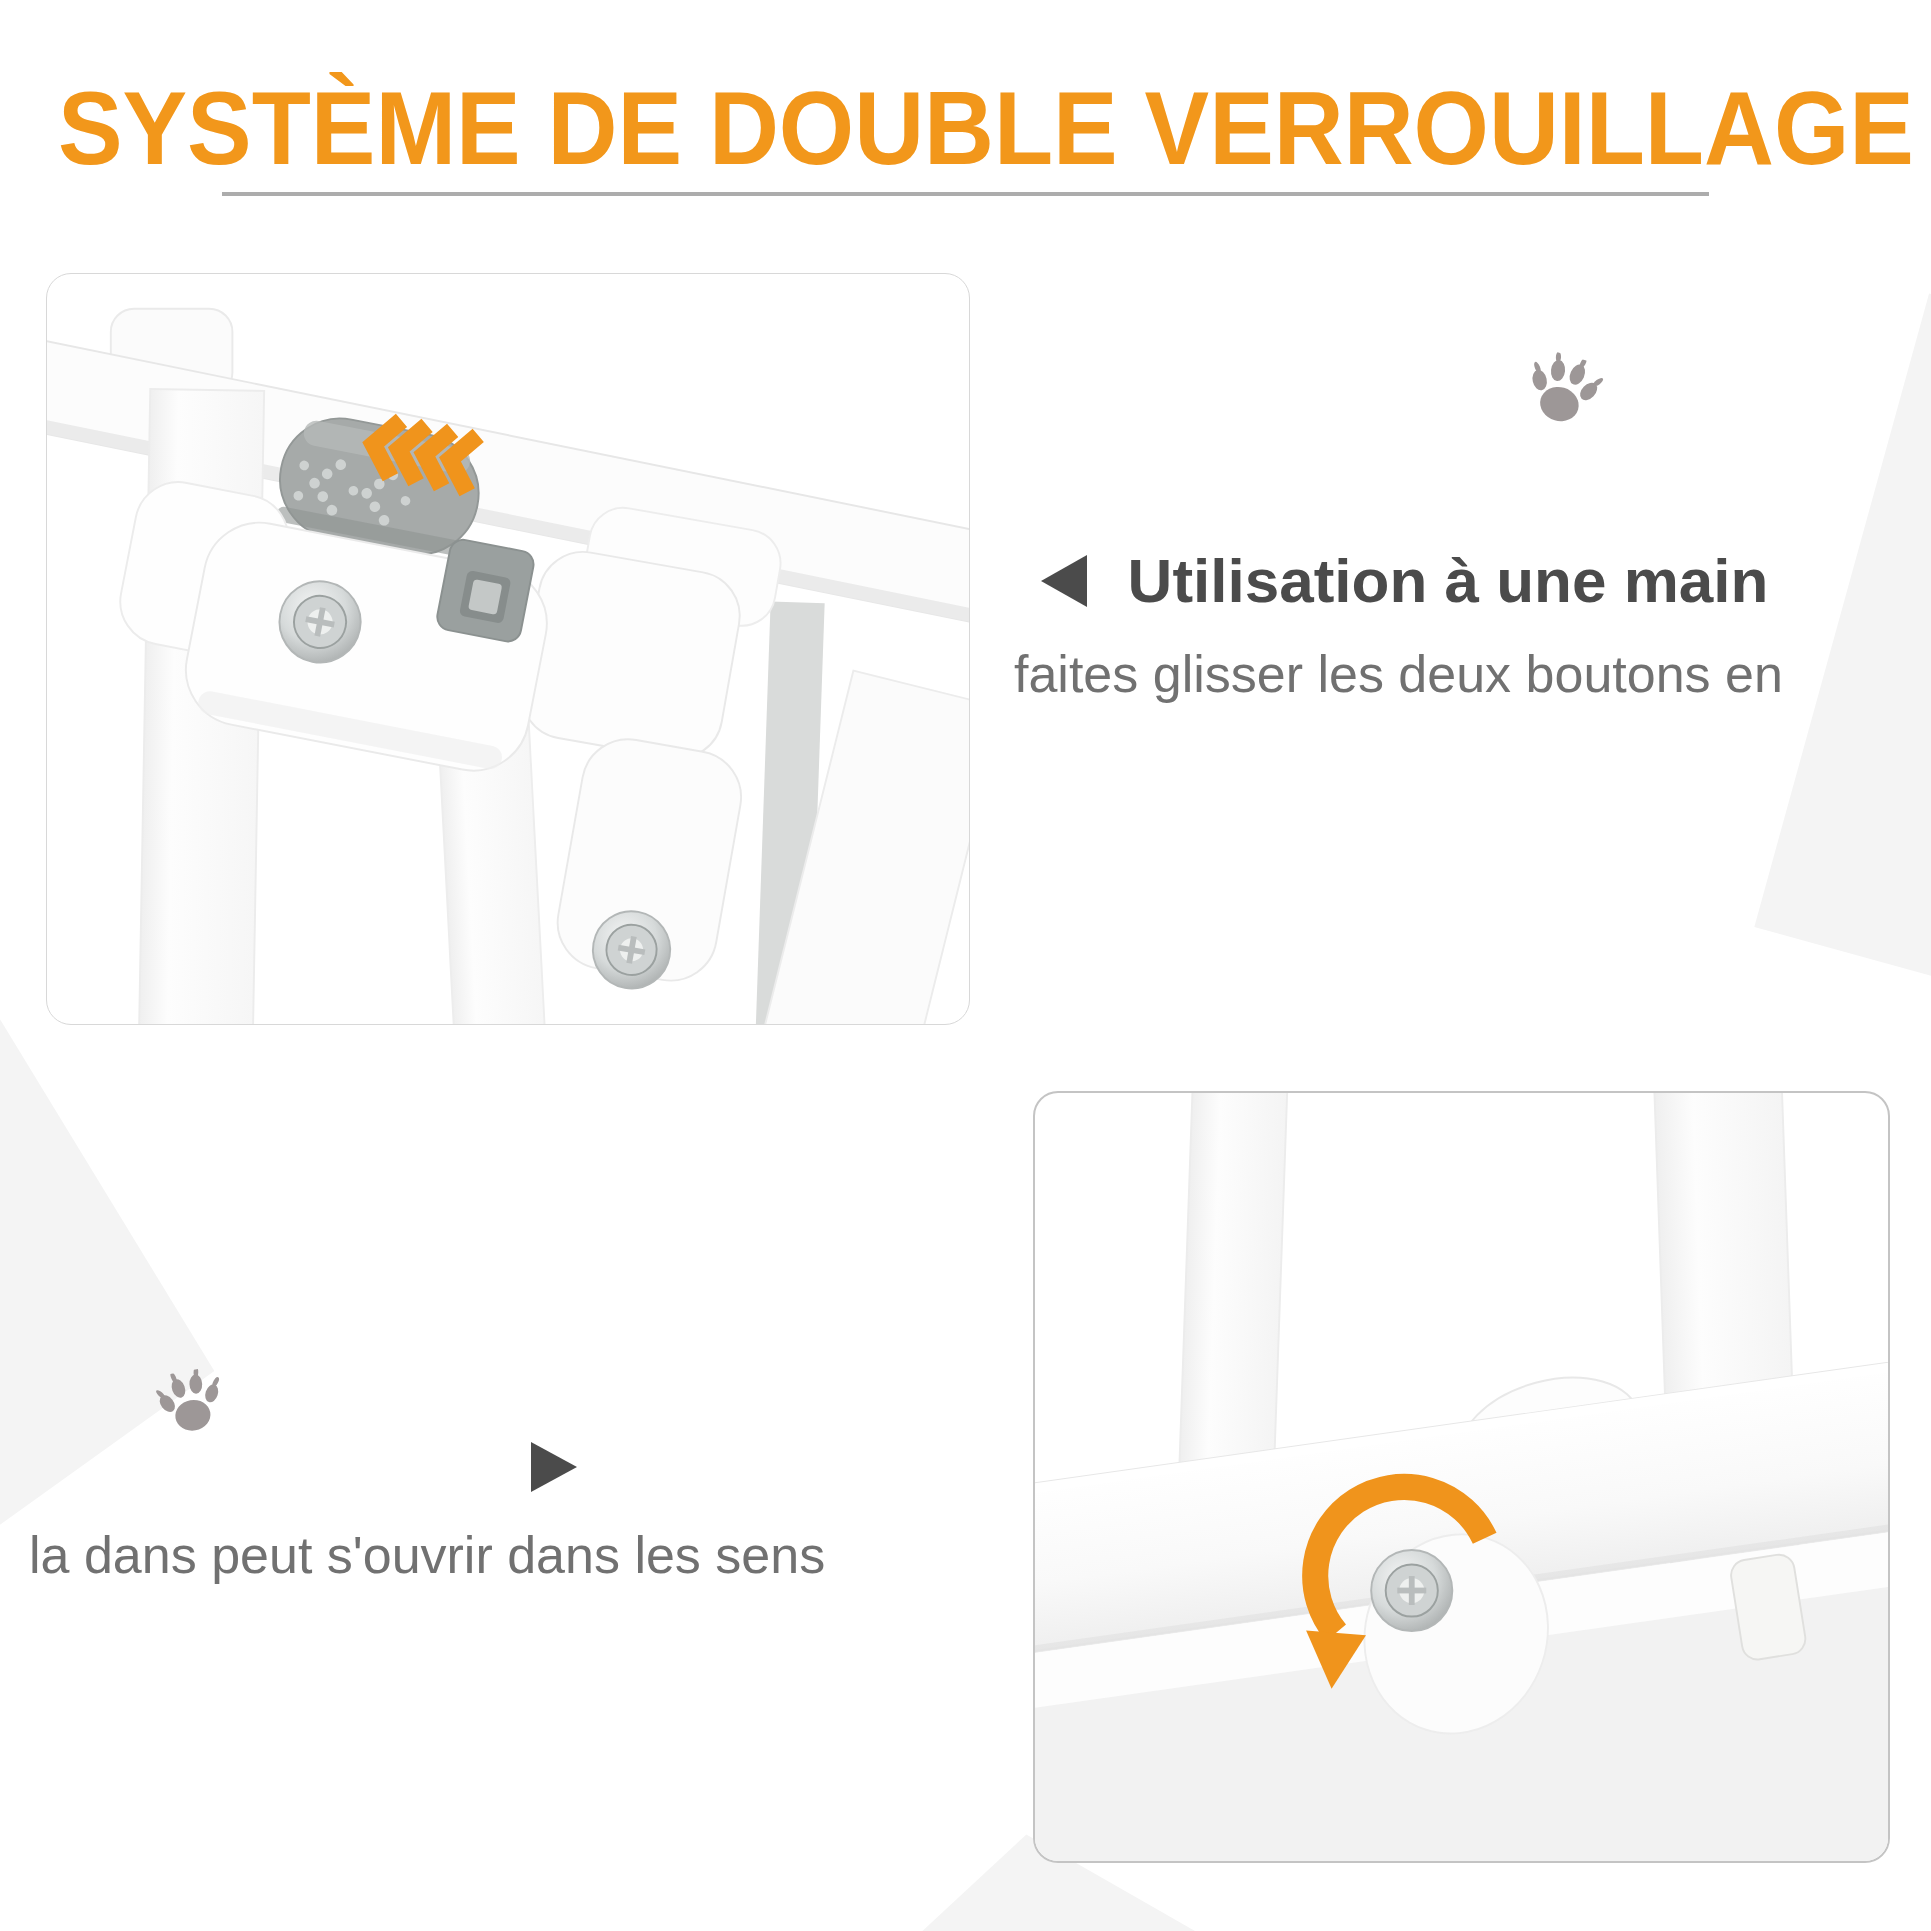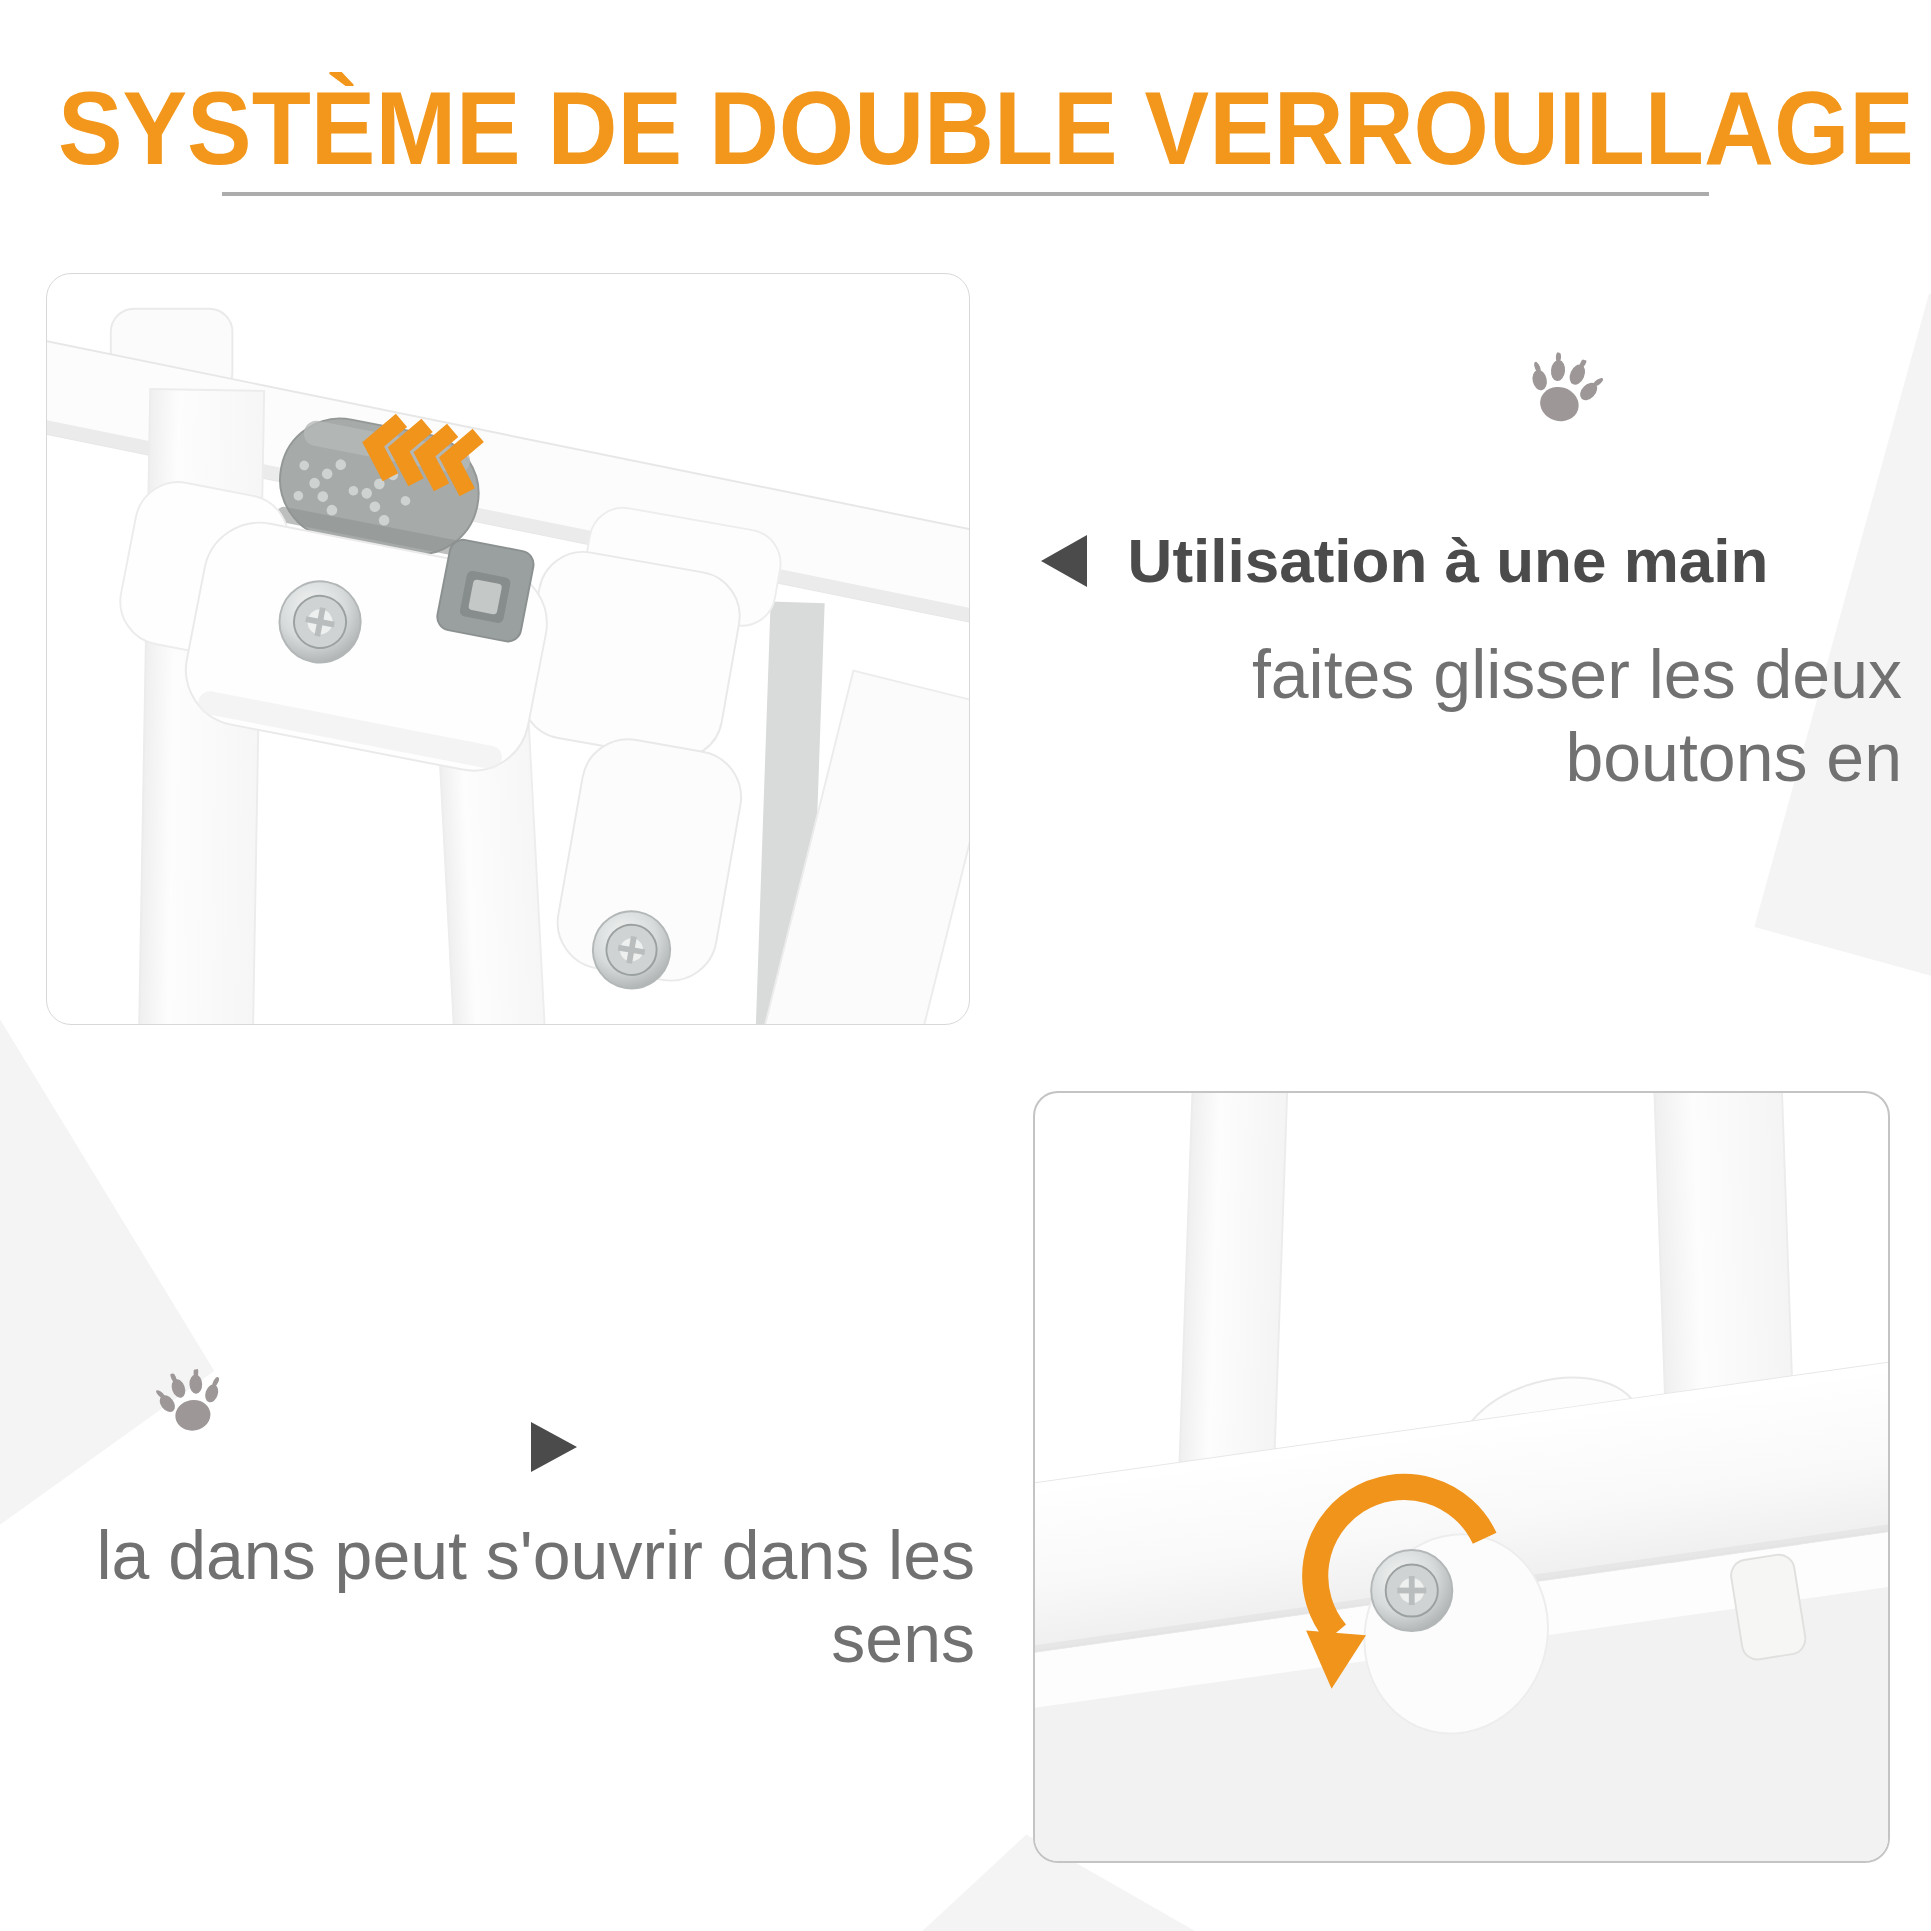--- a/index.html
+++ b/index.html
@@ -13,24 +13,24 @@
       font-size:103px;font-weight:bold;color:var(--title,#F2971B);
       transform:scaleX(0.94);transform-origin:50% 50%;letter-spacing:0px;z-index:2;white-space:nowrap;}
   .title-underline{left:222px;top:192px;width:1487px;height:3.9px;
       background:var(--divider,#ACACAC);z-index:2;}
   
   .photo-card{background:#fff;border-radius:25px;overflow:hidden;z-index:2;}
   #card-slider{left:46px;top:273px;width:922px;height:750px;border:1.9px solid #D8D8D8;}
   #card-rotary{left:1033px;top:1091px;width:853px;height:768px;border:2.9px solid #C4C4C4;}
   
   .feature-head{display:flex;align-items:center;justify-content:center;gap:41px;
-      font-size:62px;font-weight:bold;color:var(--heading-text,#4B4B4B);z-index:3;white-space:nowrap;}
+      font-size:62px;font-weight:bold;color:var(--heading-text,#4B4B4B);z-index:3;white-space:nowrap;margin-top:20px;}
   #f1-head{left:1004px;top:525px;width:801px;}
   #f2-head{left:153px;top:1422px;width:801px;}
-  .feature-body{text-align:right;font-size:68px;font-weight:300;
+  .feature-body{text-align:left;font-size:52px;font-weight:300;
       color:var(--body-text,#717171);line-height:83px;z-index:3;}
   #f1-body{left:1014px;top:633px;width:888px;}
   #f2-body{left:29px;top:1514px;width:946px;}
   .tri{width:0;height:0;}
   .tri-left{border-top:26px solid transparent;border-bottom:26px solid transparent;
       border-right:46px solid var(--heading-text,#4D4D4D);}
   .tri-right{border-top:25px solid transparent;border-bottom:25px solid transparent;
       border-left:46px solid var(--heading-text,#4D4D4D);}
   .paw{z-index:2;}
   #paw-top{left:1524px;top:355px;width:75px;height:75px;transform:rotate(16deg);}

